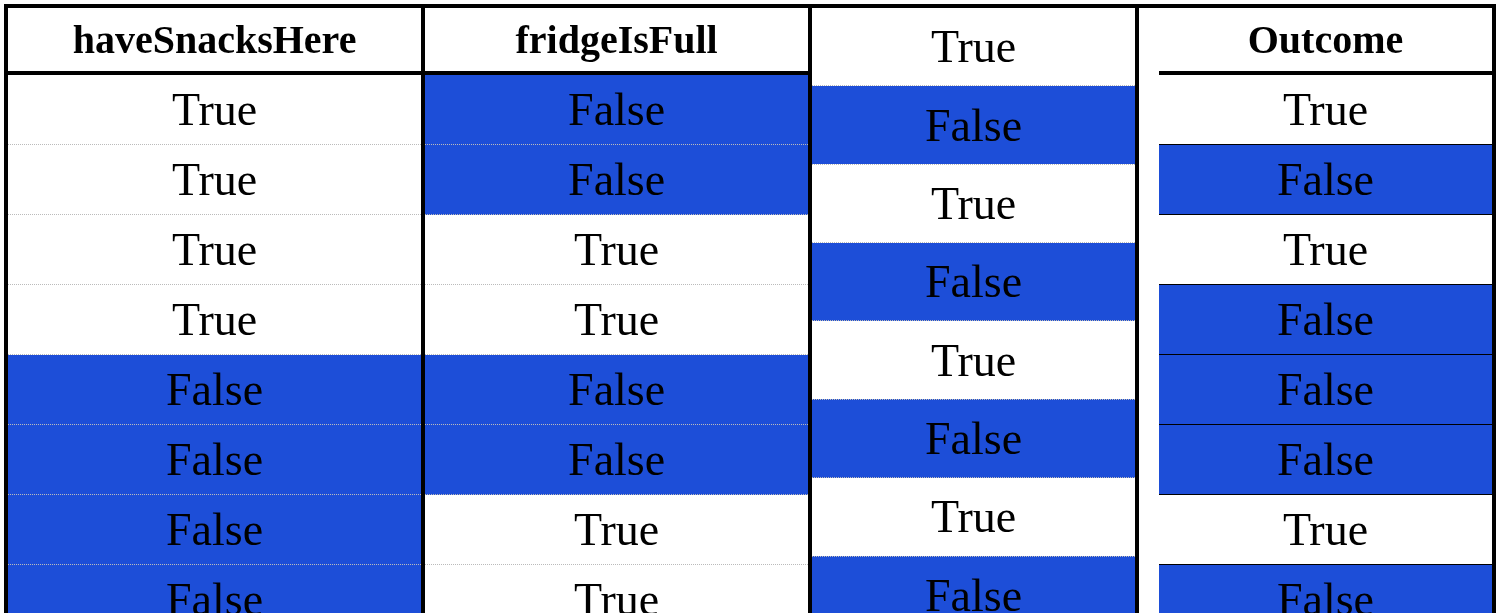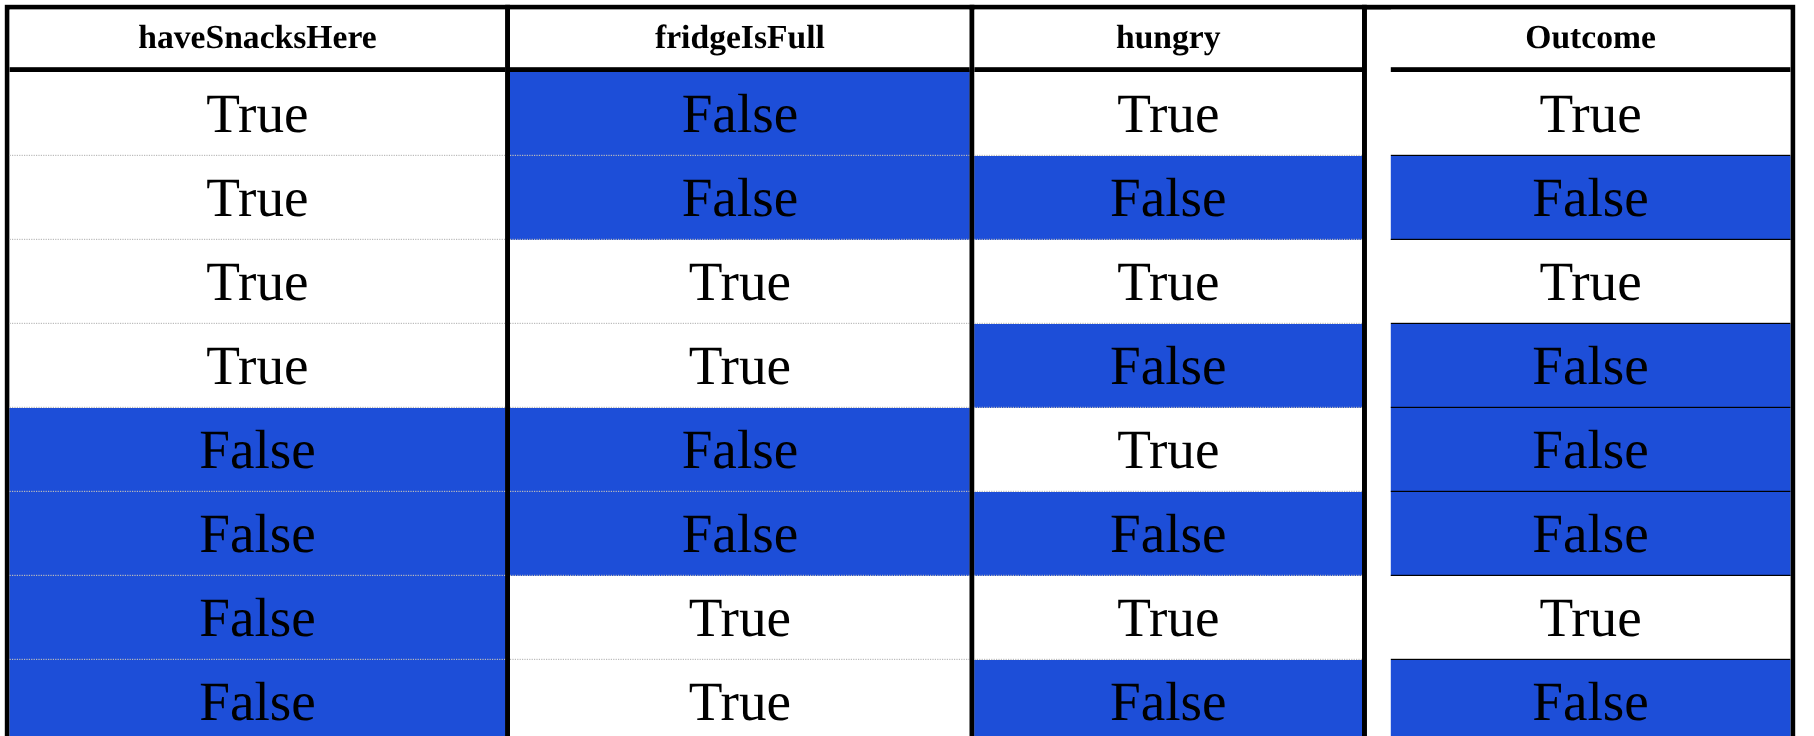--- a/index.html
+++ b/index.html
@@ -28,21 +28,21 @@
     .col2 { flex: 0 0 26%; }
     .col3 { flex: 0 0 22%; }
     .col4 { flex: 0 0 24%; }
     .inner-table {
       width: 100%;
       height: 100%;
       border-collapse: collapse;
     }
     .header-cell {
       font-weight: bold;
-      font-size: 28px;
+      font-size: 40px;
       text-align: center;
       padding: 8px 4px;
       background: #fff;
       border-bottom: 4px solid #000;
     }
     .data-cell {
       font-size: 46px;
       text-align: center;
       padding: 8px 4px;
       background: #fff;
@@ -130,23 +130,20 @@
       <tr>
             <td class="data-cell">True</td>
           </tr>
     </tbody>
       </table>
   </div>
 
   <div class="column-group col3">
     <table class="inner-table">
       <tbody>
-          <tr>
-            <td class="header-cell">hungry</td>
-          </tr>
       <tr>
             <td class="data-cell first-row">True</td>
           </tr>
       <tr>
             <td class="data-cell shaded">False</td>
           </tr>
       <tr>
             <td class="data-cell">True</td>
           </tr>
       <tr>

